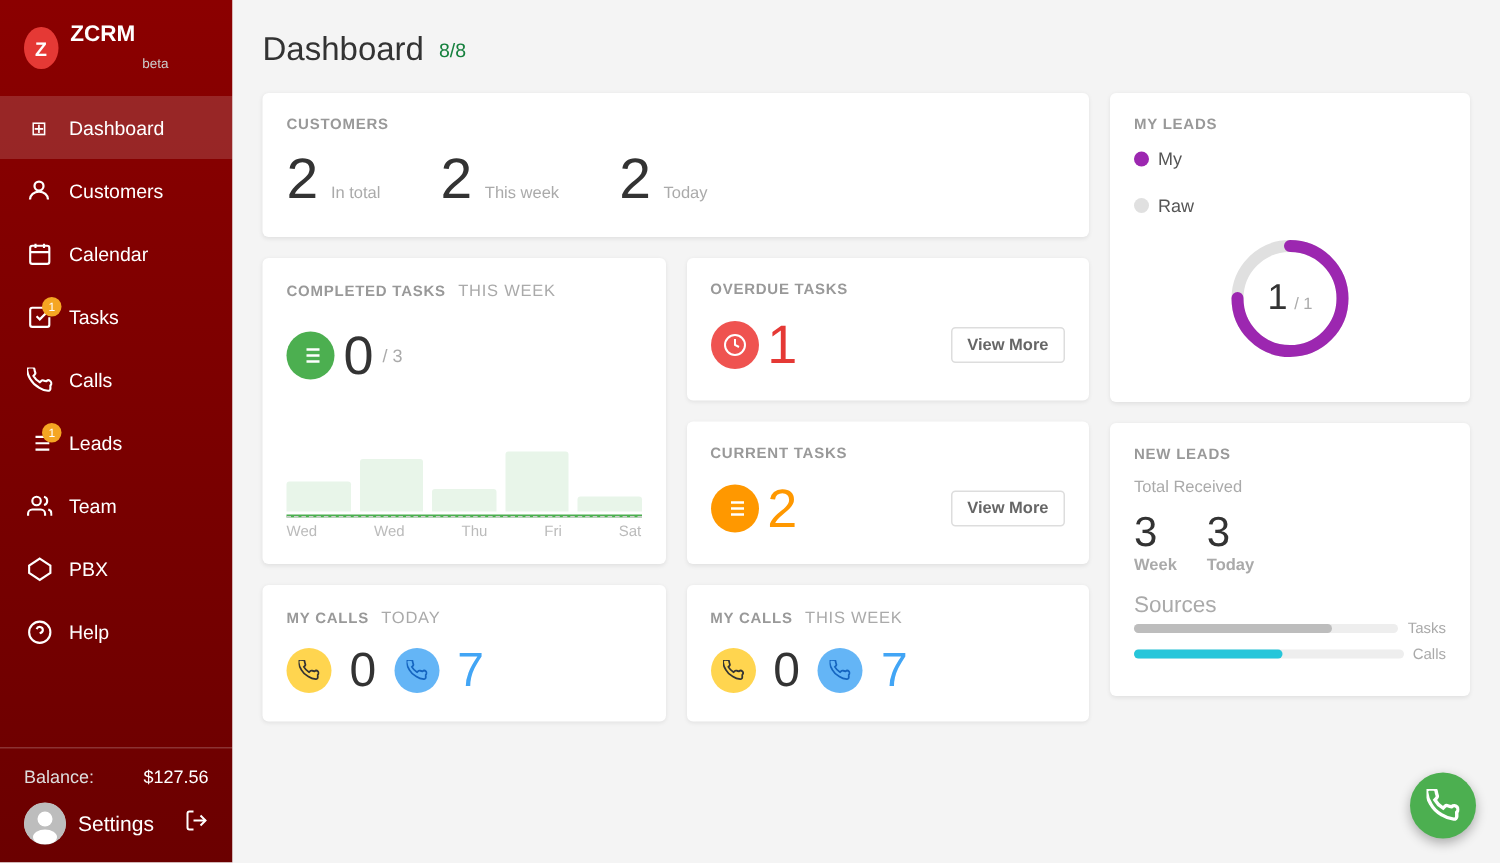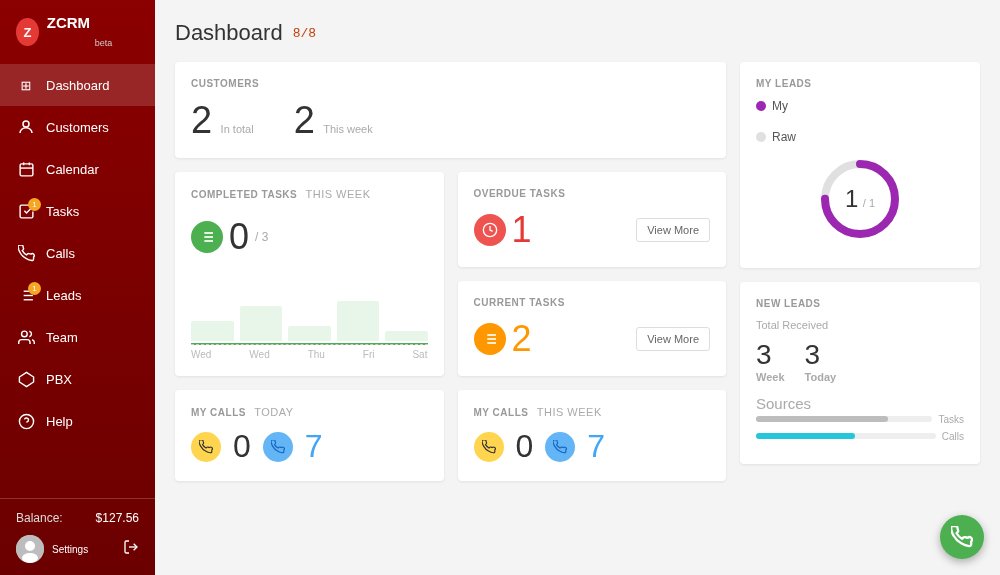--- a/index.html
+++ b/index.html
@@ -69,38 +69,38 @@
     .balance-amount { color: white; font-weight: 400; }
     .settings-row {
       display: flex; align-items: center; gap: 8px;
     }
     .avatar {
       width: 28px; height: 28px; border-radius: 50%;
       background: #ccc; overflow: hidden;
       display: flex; align-items: center; justify-content: center;
       font-size: 11px; color: #666;
     }
-    .settings-label { font-size: 10px; flex: 1; }
+    .settings-label { font-size: 14px; flex: 1; }
     .logout-icon { margin-left: auto; cursor: pointer; }
 
     
     .main {
       flex: 1;
       overflow: auto;
       padding: 20px 20px 20px 20px;
       background: #f4f4f4;
     }
     .page-header {
       display: flex;
       align-items: center;
       gap: 10px;
       margin-bottom: 16px;
     }
     .page-title { font-size: 22px; font-weight: 300; color: #333; }
-    .page-subtitle { font-size: 13px; color: #c2410c; font-family: Liberation Mono, monospace; }
+    .page-subtitle { font-size: 13px; color: #15803d; }
 
     .dashboard-grid {
       display: grid;
       grid-template-columns: 1fr 240px;
       gap: 14px;
     }
 
     .left-col { display: flex; flex-direction: column; gap: 14px; }
 
     
@@ -190,20 +190,21 @@
       margin-top: 6px;
     }
     .view-more-btn {
       font-size: 11px;
       padding: 5px 10px;
       border: 1px solid #ddd;
       background: white;
       border-radius: 3px;
       cursor: pointer;
       color: #666;
+      font-weight: bold;
     }
 
     
     .calls-row { display: grid; grid-template-columns: 1fr 1fr; gap: 14px; }
     .call-stat-row { display: flex; align-items: center; gap: 12px; margin-top: 6px; }
     .call-icon-yellow {
       width: 30px; height: 30px; border-radius: 50%;
       background: #ffd54f;
       display: flex; align-items: center; justify-content: center;
       font-size: 14px;
@@ -406,20 +407,24 @@
       <div class="card customers-card">
         <div class="card-title">CUSTOMERS</div>
         <div class="customers-stats">
           <div>
             <span class="stat-big">2</span>
             <span class="stat-label">In total</span>
           </div>
           <div>
             <span class="stat-big">2</span>
             <span class="stat-label">This week</span>
+          </div>
+          <div>
+            <span class="stat-big">2</span>
+            <span class="stat-label">Today</span>
           </div>
         </div>
       </div>
 
       <div class="tasks-row">
 
         <div class="card tasks-chart-area">
           <div class="card-title">
             <span>COMPLETED TASKS</span>
             <span class="card-subtitle">This week</span>

